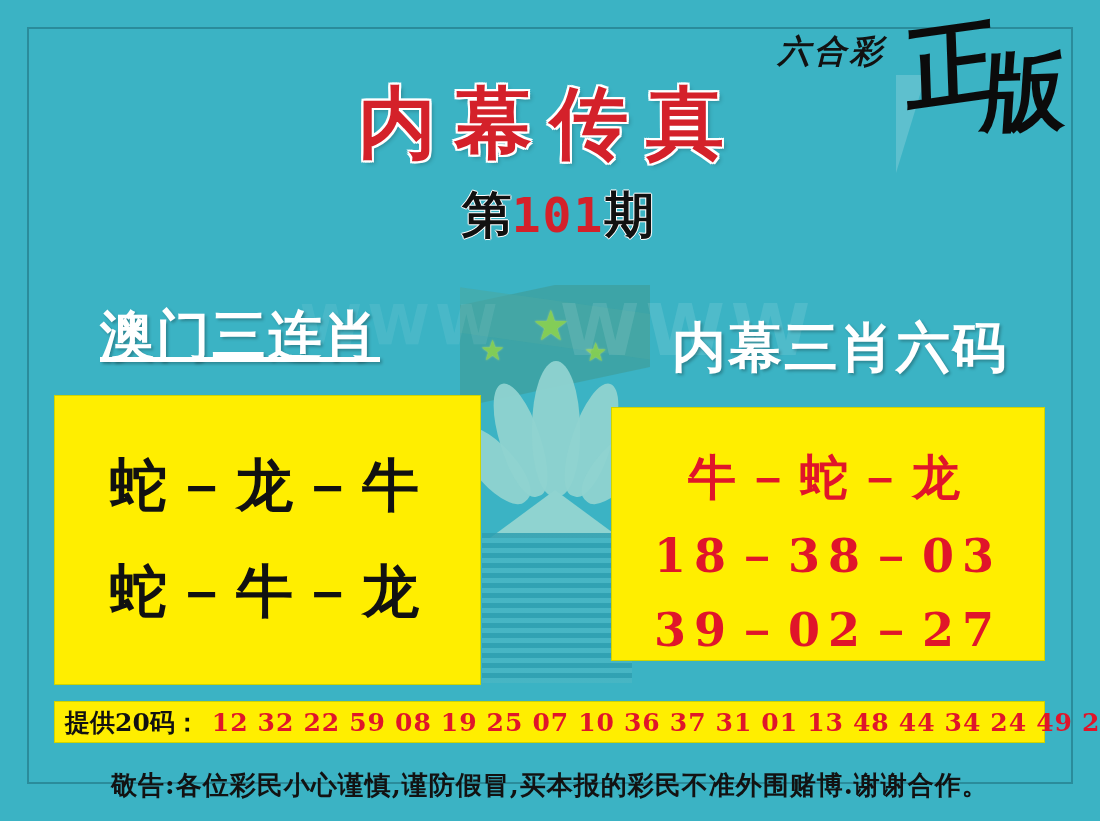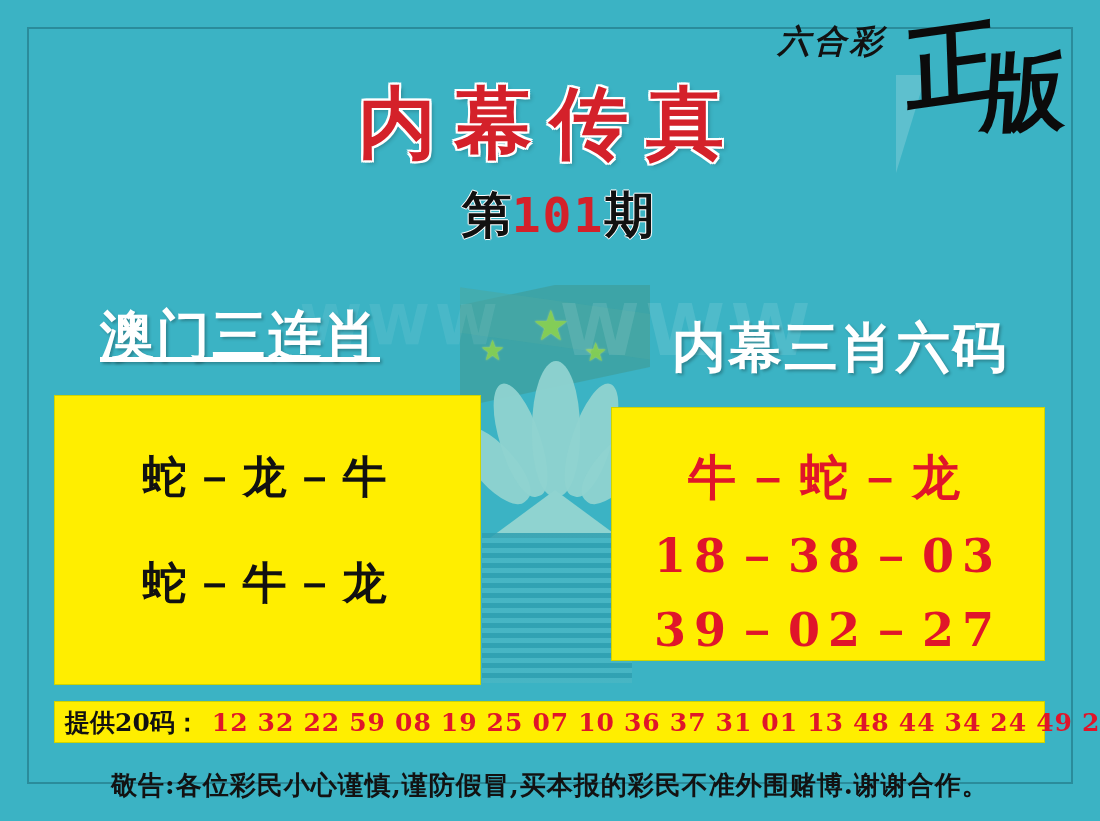--- a/index.html
+++ b/index.html
@@ -163,21 +163,21 @@
     color: #d4212a;
     font-family: "DejaVu Sans Mono", "Liberation Mono", monospace;
     font-size: 48px;
     letter-spacing: 2px;
   }
 
   
   #brand {
     position: absolute;
     left: 778px;
-    top: 20px;
+    top: 30px;
     font-family: "DejaVu Serif", "Liberation Serif", serif;
     font-weight: bold;
     font-size: 32px;
     color: #121212;
     letter-spacing: 4px;
     font-style: italic;
     white-space: nowrap;
   }
   #stamp {
     position: absolute;
@@ -233,21 +233,21 @@
   .panel-row {
     position: absolute;
     left: 0; right: 0;
     text-align: center;
     font-family: "DejaVu Serif", "Liberation Serif", serif;
     font-weight: bold;
     white-space: nowrap;
   }
   #panel-left .panel-row {
     color: #111111;
-    font-size: 44px;
+    font-size: 57px;
     letter-spacing: 6px;
   }
   #panel-left .r0 { top: 52px; }
   #panel-left .r1 { top: 158px; }
 
   #panel-right .panel-row {
     color: #e0152a;
     font-size: 46px;
     letter-spacing: 8px;
   }

